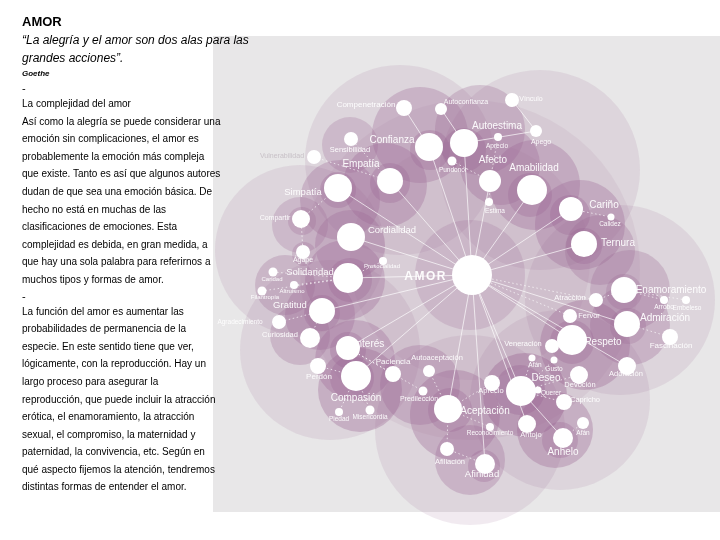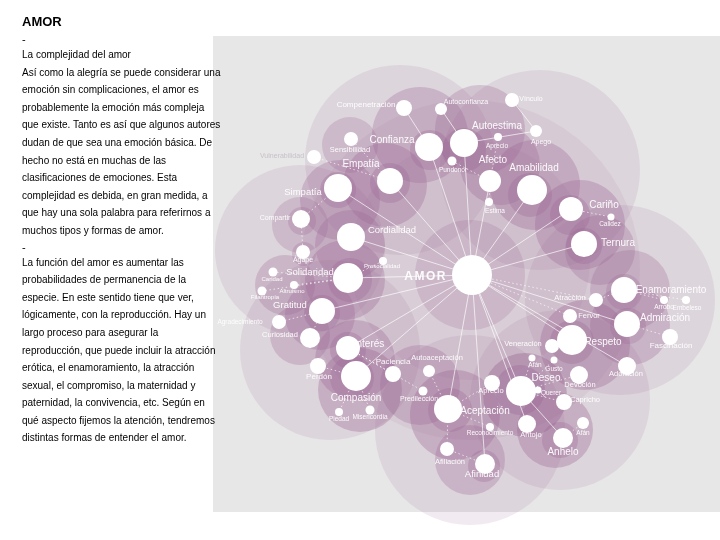--- a/index.html
+++ b/index.html
@@ -260,20 +260,23 @@
       <circle cx="301" cy="219" r="9" fill="#ffffff"></circle>
       <text x="275" y="220" text-anchor="middle" font-size="7" fill="#ffffff" fill-opacity="0.95">Compartir</text>
       <circle cx="338" cy="188" r="14" fill="#ffffff"></circle>
       <text x="303" y="195" text-anchor="middle" font-size="9.5" fill="#ffffff" fill-opacity="0.95">Simpatía</text>
       <circle cx="351" cy="237" r="14" fill="#ffffff"></circle>
       <text x="392" y="233" text-anchor="middle" font-size="9.5" fill="#ffffff" fill-opacity="0.95">Cordialidad</text>
     </svg>
 
   <div class="textblock">
     <p class="title">AMOR</p>
+    <div class="quote">“La alegría y el amor son dos alas para las
+grandes acciones”.</div>
+    <div class="author">Goethe</div>
     <div class="dash">-</div>
     <div class="para">La complejidad del amor
 Así como la alegría se puede considerar una
 emoción sin complicaciones, el amor es
 probablemente la emoción más compleja
 que existe. Tanto es así que algunos autores
 dudan de que sea una emoción básica. De
 hecho no está en muchas de las
 clasificaciones de emociones. Esta
 complejidad es debida, en gran medida, a

